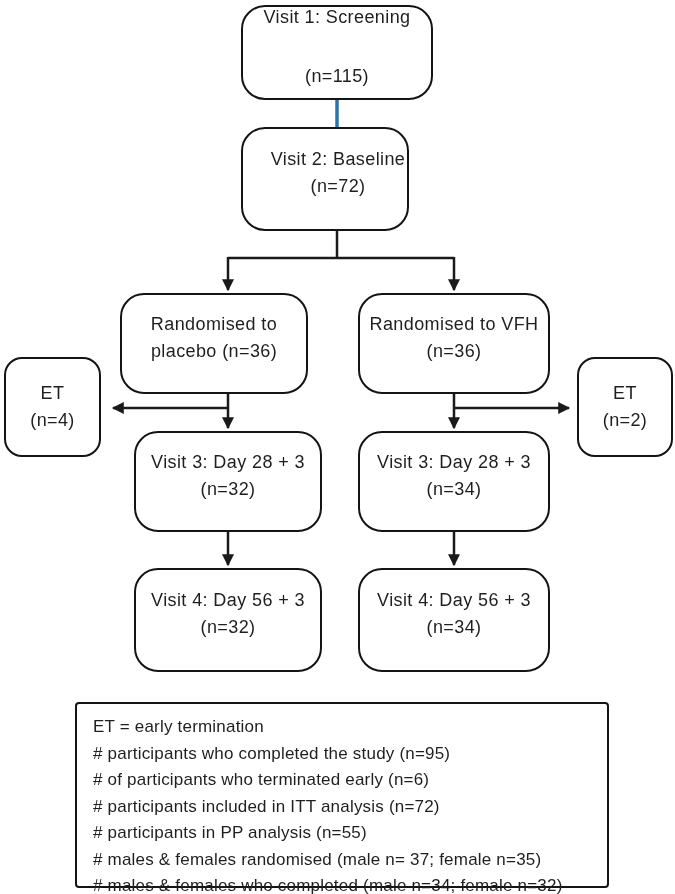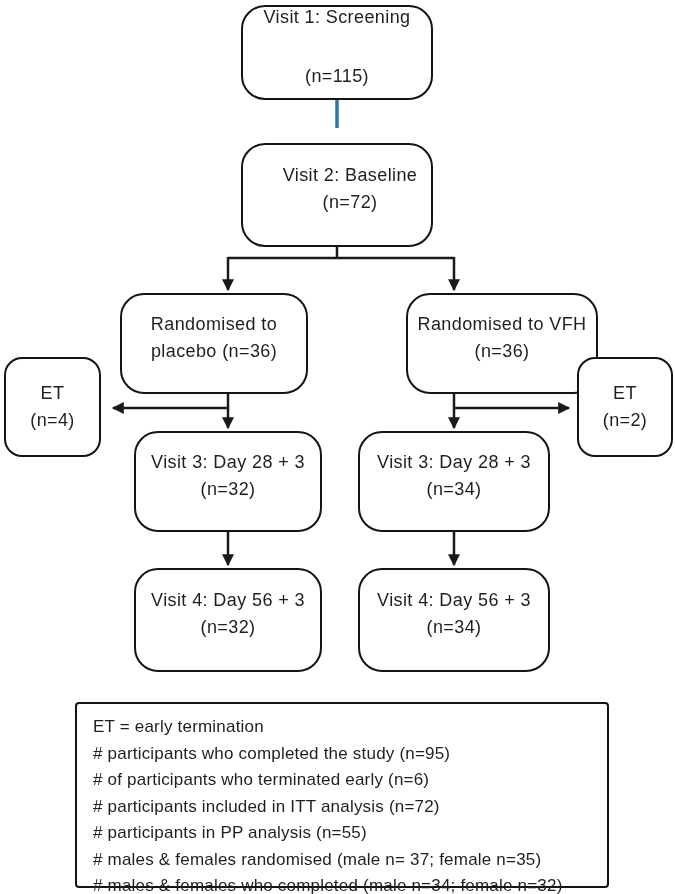--- a/index.html
+++ b/index.html
@@ -59,23 +59,23 @@
     z-index: 1;
     padding: 10px 14px 8px 16px;
     color: #1f1f1f;
     font-size: 17px;
     line-height: 26.5px;
     letter-spacing: 0.2px;
     text-align: left;
   }
   
   .n-visit1   { left: 241px; top: 5px;   width: 192px; height: 95px; gap: 32px;  }
-  .n-visit2   { left: 241px; top: 143px; width: 192px; height: 104px; padding-left: 26px; }
+  .n-visit2   { left: 241px; top: 127px; width: 168px; height: 104px; padding-left: 26px; }
   .n-placebo  { left: 120px; top: 293px; width: 188px; height: 101px; }
-  .n-vfh      { left: 358px; top: 293px; width: 192px; height: 101px; margin-left: 48px; }
+  .n-vfh      { left: 358px; top: 293px; width: 192px; height: 101px; }
   .n-etleft   { left: 4px;   top: 357px; width: 97px;  height: 100px; }
   .n-etright  { left: 577px; top: 357px; width: 96px;  height: 100px; }
   .n-visit3p  { left: 134px; top: 431px; width: 188px; height: 101px; }
   .n-visit3v  { left: 358px; top: 431px; width: 192px; height: 101px; }
   .n-visit4p  { left: 134px; top: 568px; width: 188px; height: 104px; }
   .n-visit4v  { left: 358px; top: 568px; width: 192px; height: 104px; }
 </style>
 </head>
 <body>
 

